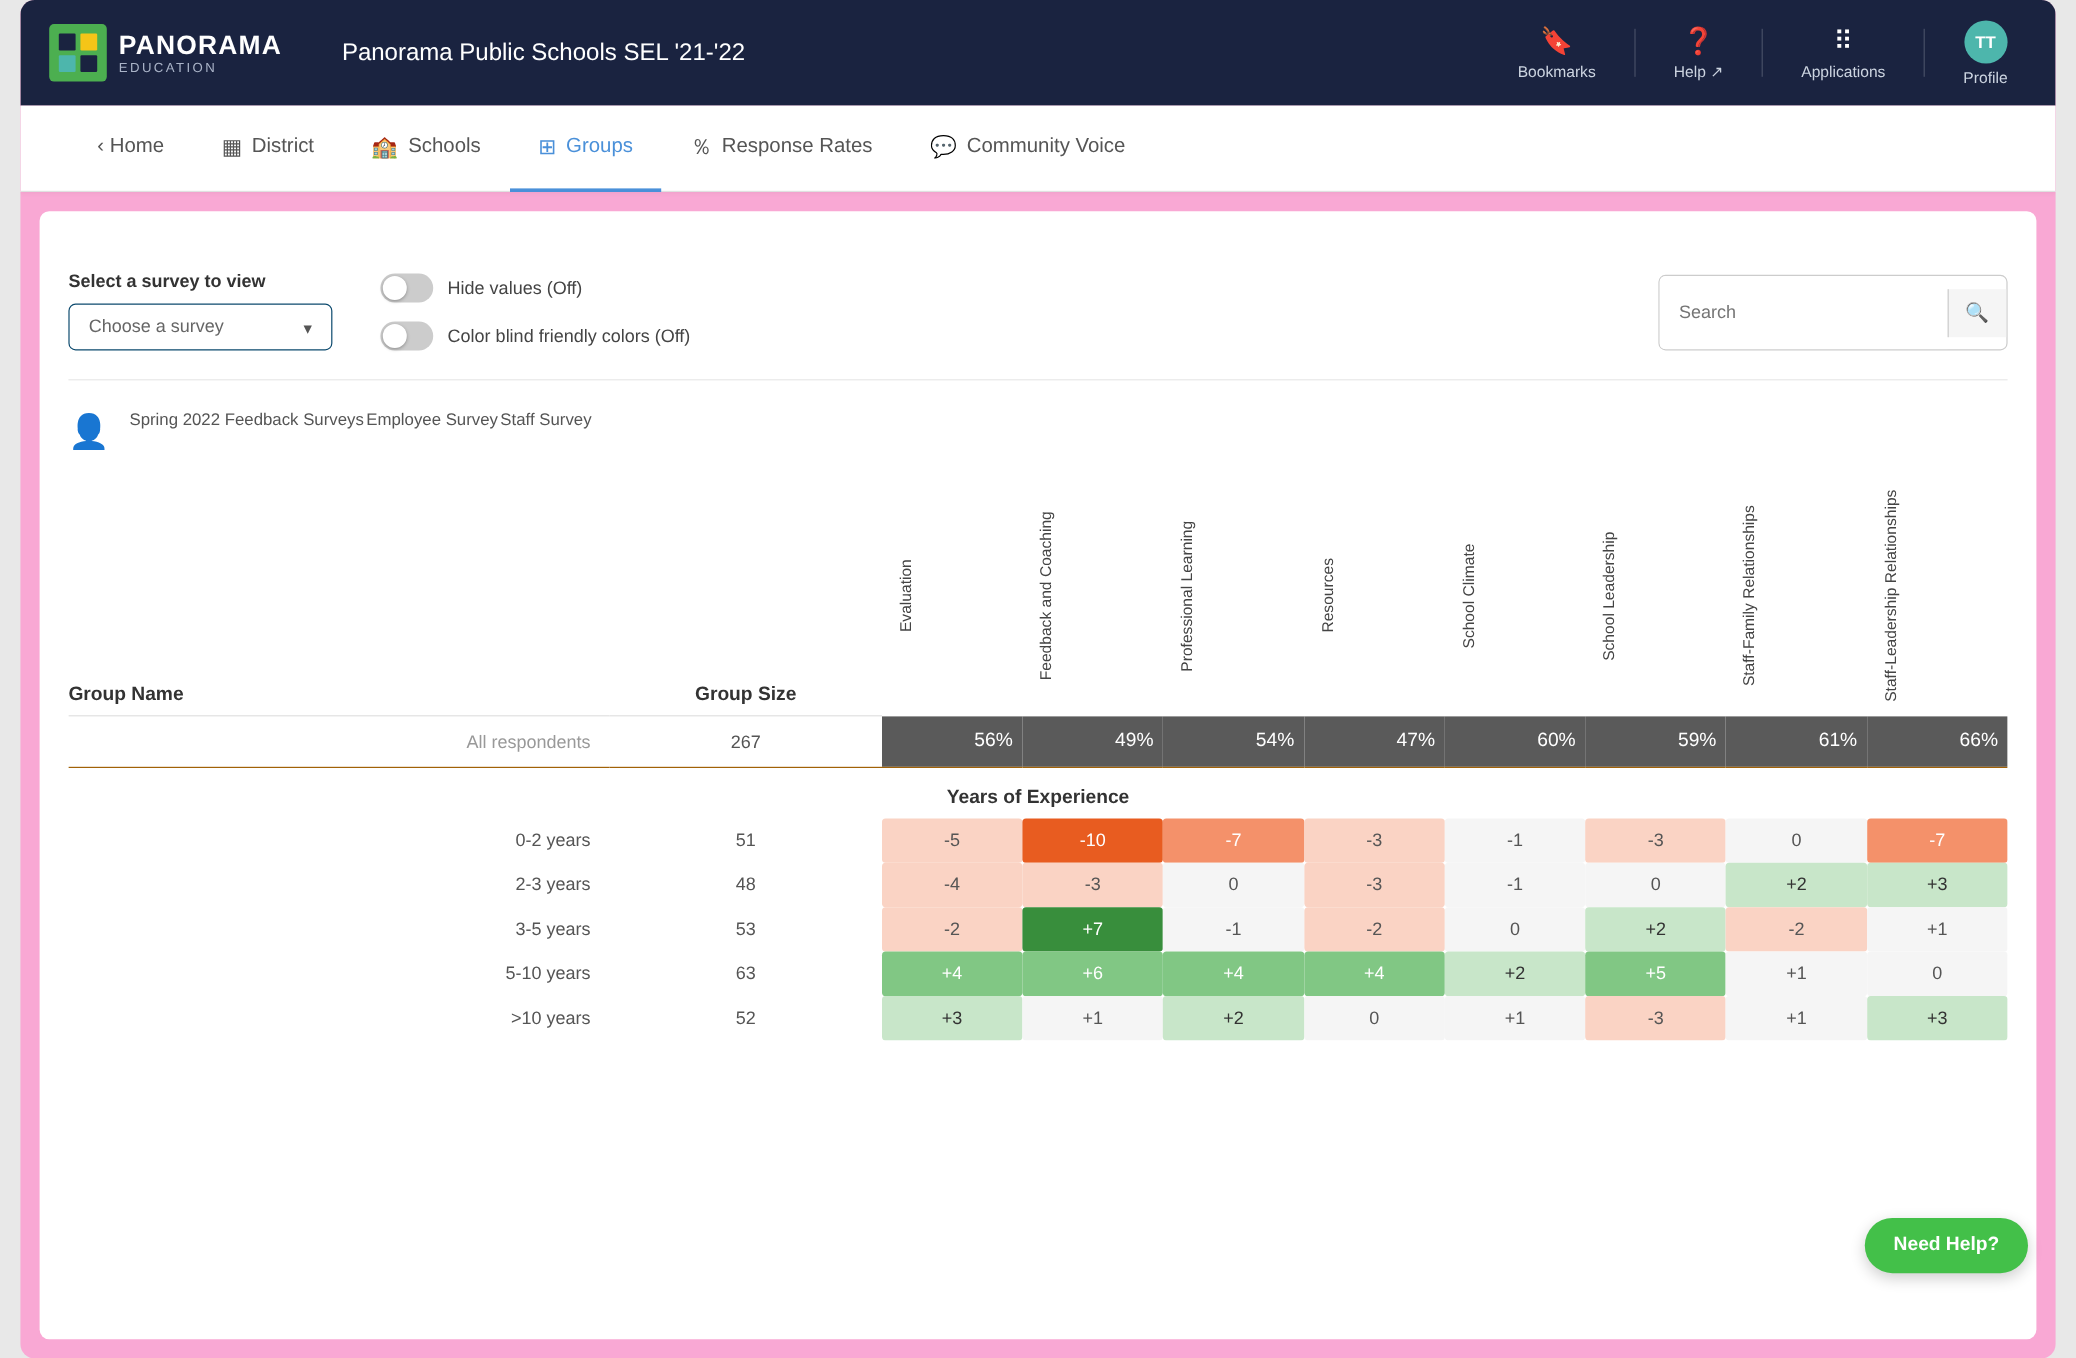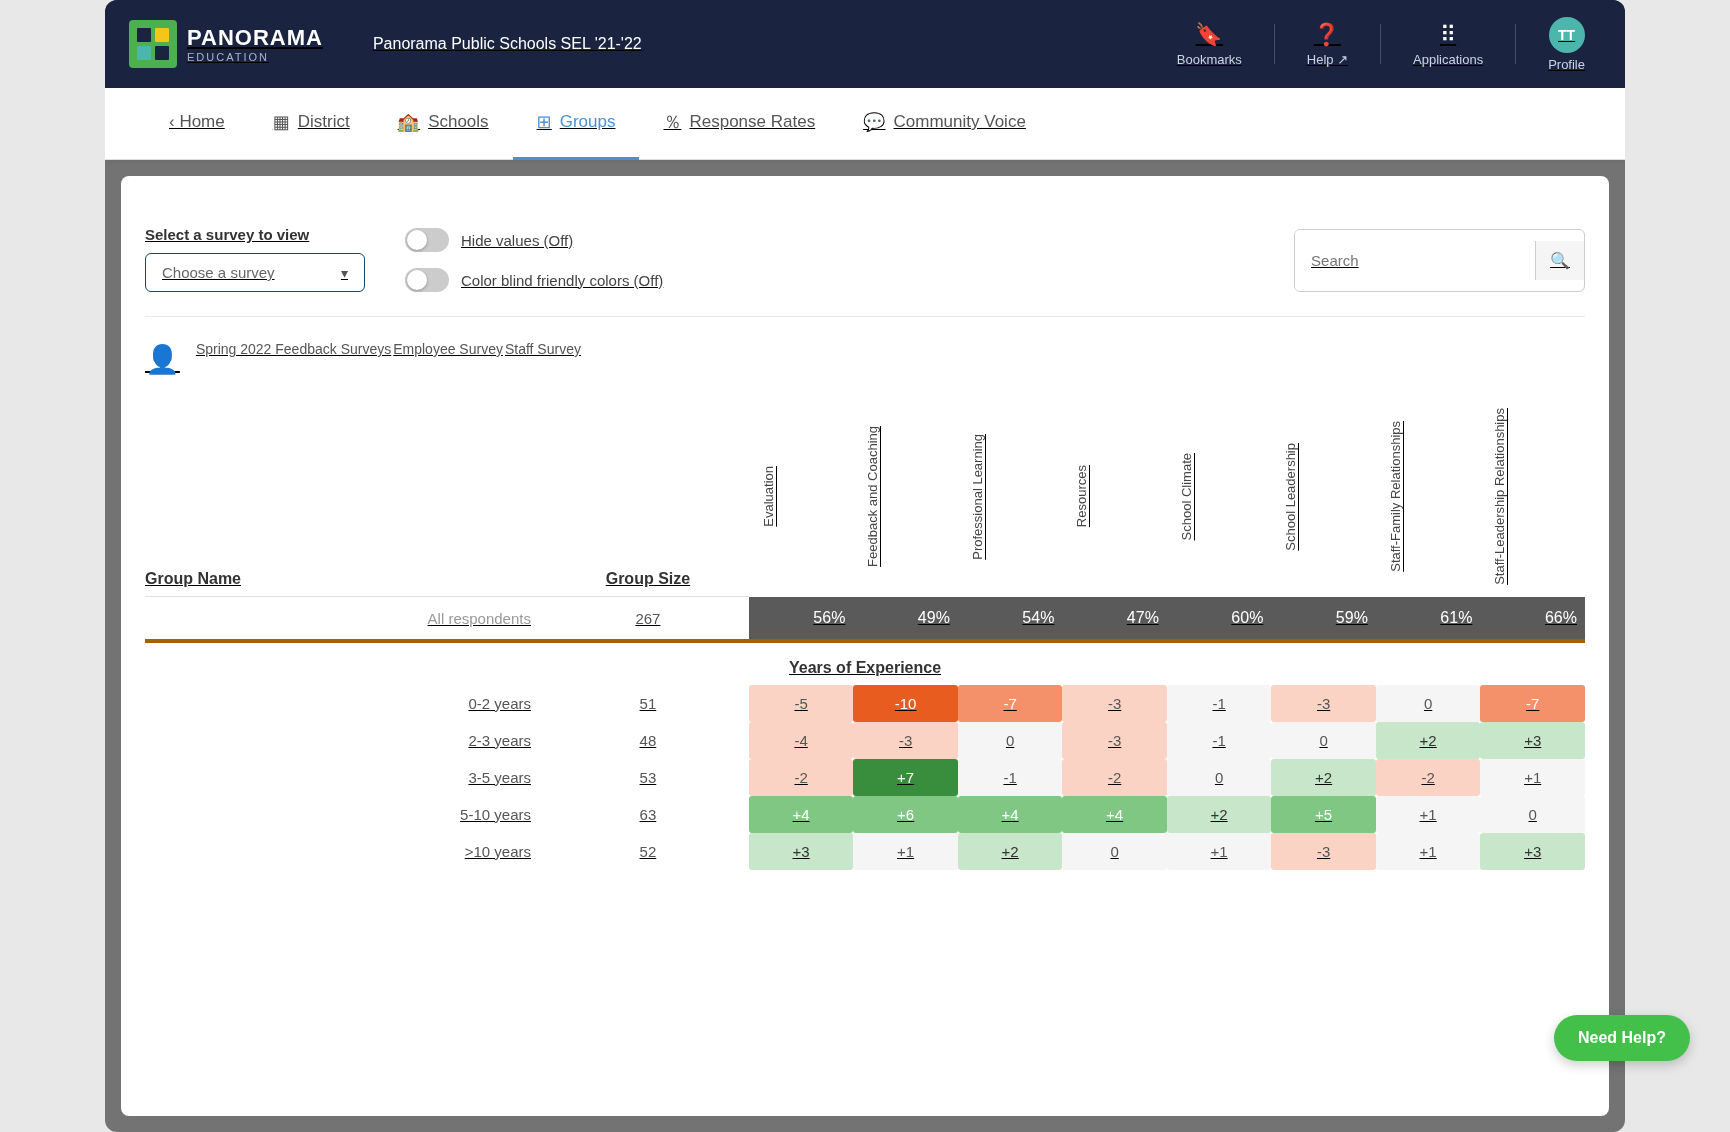--- a/index.html
+++ b/index.html
@@ -1,27 +1,27 @@
 <!DOCTYPE html>
 <html><head>
   <meta charset="utf-8">
   <style>
     * { box-sizing: border-box; margin: 0; padding: 0; }
     body { font-family: -apple-system, BlinkMacSystemFont, 'Segoe UI', sans-serif; background: #e8e8e8; display: flex; justify-content: center; align-items: center; min-height: 100vh; }
-    .screen { width: 1520px; height: 1132px; background: #737373; border-radius: 12px; overflow: hidden; position: relative; text-decoration: underline; }
+    .screen { width: 1696px; height: 1132px; background: #f9a8d4; border-radius: 12px; overflow: hidden; position: relative; }
     
     
     .header { background: #1a2340; height: 88px; display: flex; align-items: center; padding: 0 24px; gap: 20px; }
     .logo { display: flex; align-items: center; gap: 10px; margin-right: 20px; }
     .logo-icon { width: 48px; height: 48px; background: #4caf50; border-radius: 4px; display: flex; align-items: center; justify-content: center; }
     .logo-icon svg { width: 36px; height: 36px; }
     .logo-text { display: flex; flex-direction: column; }
     .logo-panorama { color: white; font-size: 22px; font-weight: 700; letter-spacing: 1px; }
     .logo-education { color: #aab4c8; font-size: 11px; letter-spacing: 2px; }
-    .header-title { color: white; font-size: 16px; font-weight: 400; margin-left: 10px; flex: 1; }
+    .header-title { color: white; font-size: 20px; font-weight: 400; margin-left: 10px; flex: 1; }
     .header-actions { display: flex; align-items: center; gap: 8px; }
     .header-action { display: flex; flex-direction: column; align-items: center; gap: 4px; color: white; cursor: pointer; padding: 8px 16px; border-radius: 4px; }
     .header-action-icon { font-size: 22px; }
     .header-action-label { font-size: 13px; color: #ccd4e0; }
     .profile-avatar { width: 36px; height: 36px; border-radius: 50%; background: #4db6ac; display: flex; align-items: center; justify-content: center; color: white; font-size: 14px; font-weight: 600; }
     
     
     .nav { background: white; height: 72px; display: flex; align-items: center; padding: 0 40px; gap: 0; border-bottom: 1px solid #e0e0e0; box-shadow: 0 2px 4px rgba(0,0,0,0.05); }
     .nav-item { display: flex; align-items: center; gap: 8px; padding: 0 24px; height: 72px; cursor: pointer; font-size: 17px; color: #555; border-bottom: 3px solid transparent; text-decoration: none; }
     .nav-item.active { color: #4a90d9; border-bottom: 3px solid #4a90d9; font-weight: 500; }
@@ -239,21 +239,21 @@
             <td class="metric">56%</td>
             <td class="metric">49%</td>
             <td class="metric">54%</td>
             <td class="metric">47%</td>
             <td class="metric">60%</td>
             <td class="metric">59%</td>
             <td class="metric">61%</td>
             <td class="metric">66%</td>
           </tr>
           <tr class="section-header">
-            <td colspan="10" style="text-align:center;font-size:16px;font-weight:600;padding:16px 0 8px 0;color:#333;border-top:4px solid #a16207;">Years of Experience</td>
+            <td colspan="10" style="text-align:center;font-size:16px;font-weight:600;padding:16px 0 8px 0;color:#333;border-top:1px solid #a16207;">Years of Experience</td>
           </tr>
 
         <tr class="data-row">
               <td class="row-label">0-2 years</td>
               <td class="row-size">51</td>
               <td class="cell-neg-light" style="border-radius: 3px; min-width: 52px;">-5</td>
               <td class="cell-neg-strong" style="border-radius: 3px; min-width: 52px;">-10</td>
               <td class="cell-neg-med" style="border-radius: 3px; min-width: 52px;">-7</td>
               <td class="cell-neg-light" style="border-radius: 3px; min-width: 52px;">-3</td>
               <td class="cell-neutral" style="border-radius: 3px; min-width: 52px;">-1</td>

